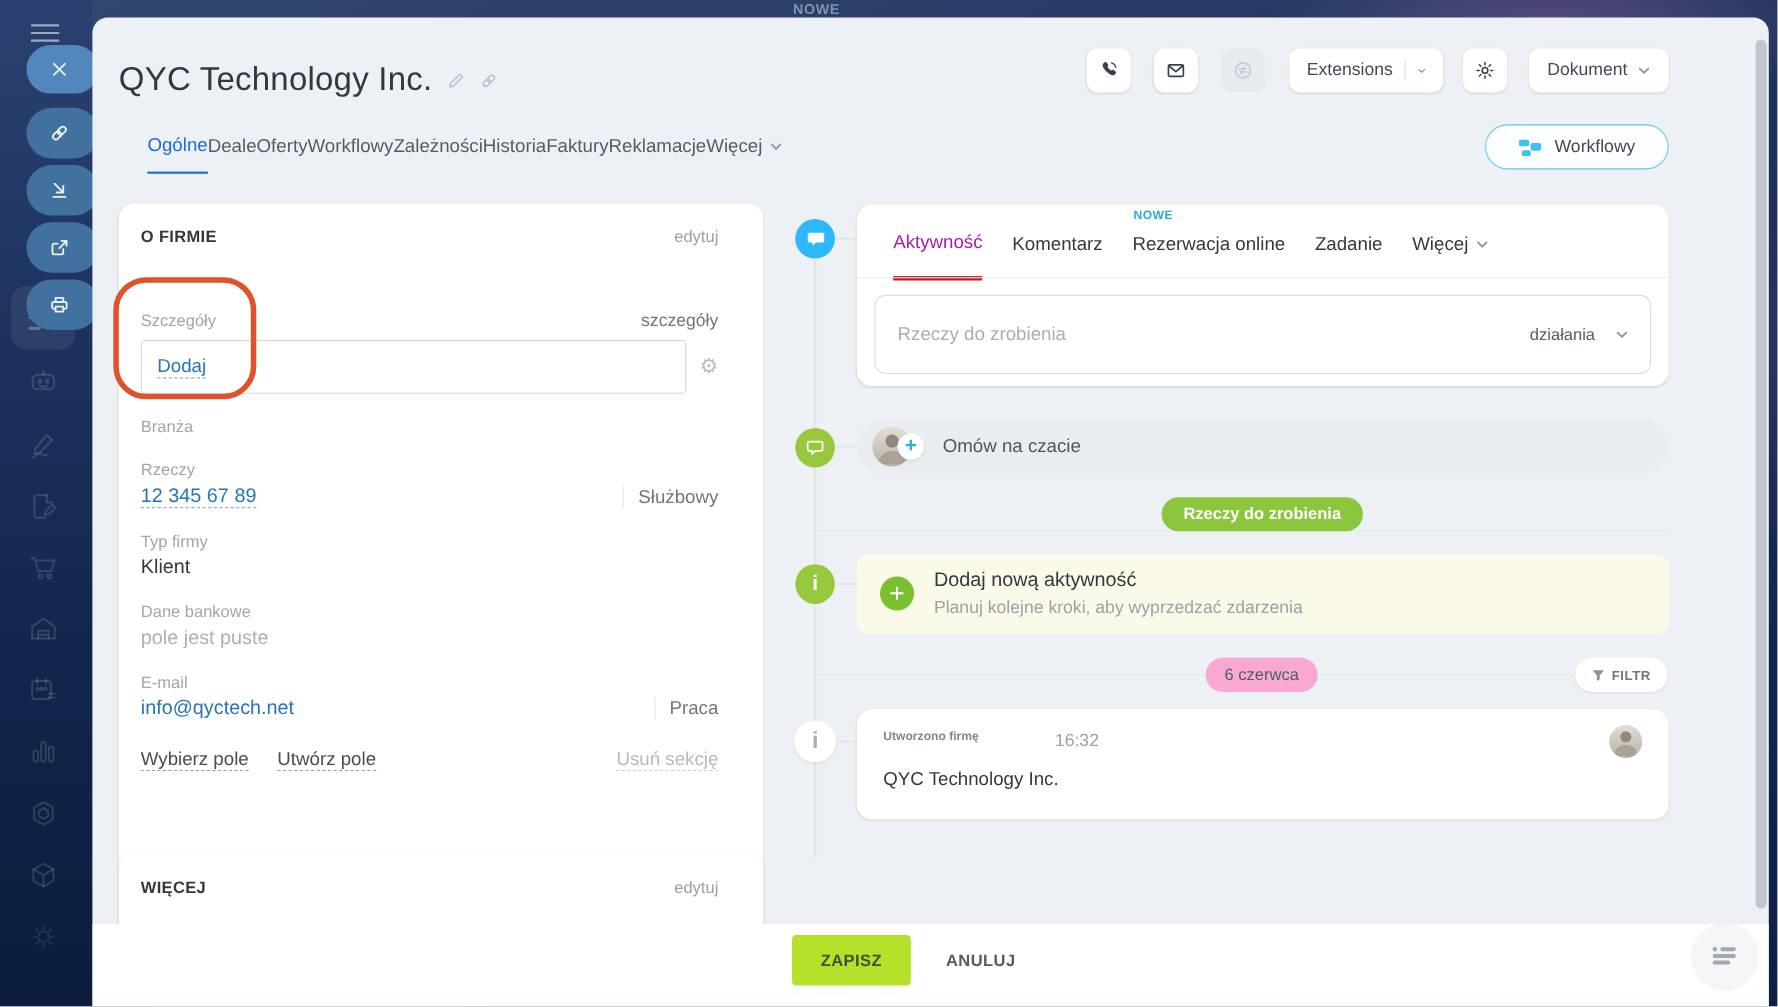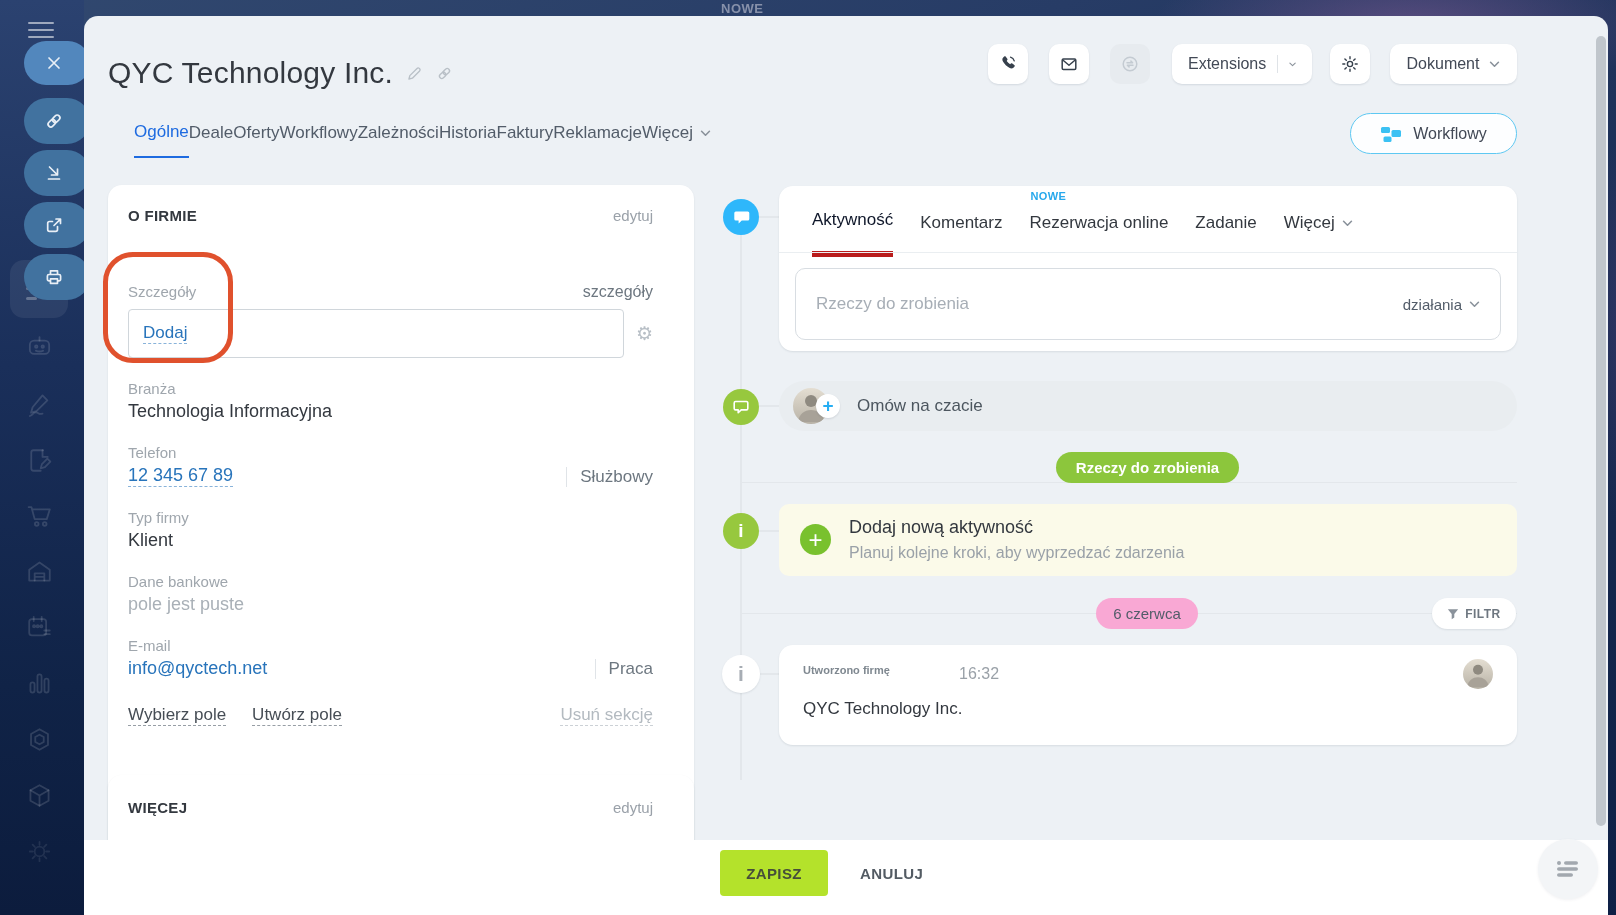--- a/index.html
+++ b/index.html
@@ -91,28 +91,28 @@
   .circ{position:absolute;width:36px;height:36px;border-radius:50%;display:flex;align-items:center;justify-content:center;z-index:2}
   .c-blue{left:639px;top:183px;background:#2eb7fb}
   .c-gchat{left:639px;top:373px;background:#97c83e}
   .c-gi{left:639px;top:497px;background:#97c83e;color:#fff;font-size:19px;font-weight:700}
   .c-wi{left:638px;top:639px;width:38px;height:38px;background:#fff;color:#a7adb4;font-size:21px;font-weight:700;box-shadow:0 1px 2px rgba(60,70,90,.12)}
   .bub{width:18px;height:18px}
 
   .tabcard{left:695px;top:170px;width:738px;height:165px}
   .t-tabs{position:absolute;left:33px;top:24px;display:flex;gap:27px;font-size:17px;color:#33383f}
   .t-tab{cursor:pointer;padding-bottom:21px;position:relative;display:flex;align-items:center;gap:7px}
-  .t-tab.active{color:#0f172a;border-bottom:6px solid #b91c1c}
+  .t-tab.active{color:#a21caf;border-bottom:4px solid #b91c1c}
   .nowe-badge{position:absolute;top:-20px;left:1px;font-size:11px;font-weight:700;color:#27a8ec;letter-spacing:.4px}
   .t-div{position:absolute;left:0;right:0;top:66px;height:1px;background:#eaeef1}
   .todo-box{position:absolute;left:16px;top:82px;width:706px;height:72px;border:1px solid #d8dde2;border-radius:10px;
     background:#fff;display:flex;align-items:center;padding:0 20px}
   .todo-box input{flex:1;border:none;outline:none;font-size:17px;color:#33383f;font-family:inherit;background:transparent}
   .todo-box input::placeholder{color:#a7aeb6}
-  .actions-dd{display:flex;align-items:center;gap:7px;font-size:15px;color:#525c69;cursor:pointer}
+  .actions-dd{display:flex;align-items:center;gap:19px;font-size:15px;color:#525c69;cursor:pointer}
 
   .chat-row{position:absolute;left:695px;top:365px;width:738px;height:50px;background:#e9edf0;border-radius:25px;
     display:flex;align-items:center;padding:0 14px;cursor:pointer}
   .avatar{width:36px;height:36px;border-radius:50%;background:linear-gradient(#e4ded2,#b8b2a6);position:relative;overflow:hidden;flex:none}
   .avatar svg{position:absolute;left:0;top:0;width:100%;height:100%}
   .plus-badge{width:24px;height:24px;border-radius:50%;background:#fff;color:#26aef3;font-size:19px;font-weight:700;
     display:flex;align-items:center;justify-content:center;margin-left:-13px;z-index:2;box-shadow:0 1px 2px rgba(60,70,90,.15)}
   .chat-row-label{font-size:17px;color:#4c565f;margin-left:17px}
 
   .b-line{position:absolute;left:657px;top:466px;width:776px;height:1px;background:#e3e7eb}
@@ -385,23 +385,22 @@
         <span class="details-hint">szczegóły</span>
       </div>
       <div class="details-box-row">
         <div class="details-box">
           <span class="link-blue dash-b" style="font-size:17px">Dodaj</span>
         </div>
         <span class="details-gear">⚙</span>
       </div>
 
       <div class="f-label">Branża</div>
-      <div class="f-value">Technologia Informacyjna</div>
-
-      <div class="f-label">Telefon</div>
+
+      <div class="f-label">Rzeczy</div>
       <div class="val-row">
         <span class="f-value link-blue dash-b" style="margin-top:0">12 345 67 89</span>
         <span class="f-tag">Służbowy</span>
       </div>
 
       <div class="f-label">Typ firmy</div>
       <div class="f-value">Klient</div>
 
       <div class="f-label">Dane bankowe</div>
       <div class="f-value empty-val">pole jest puste</div>

